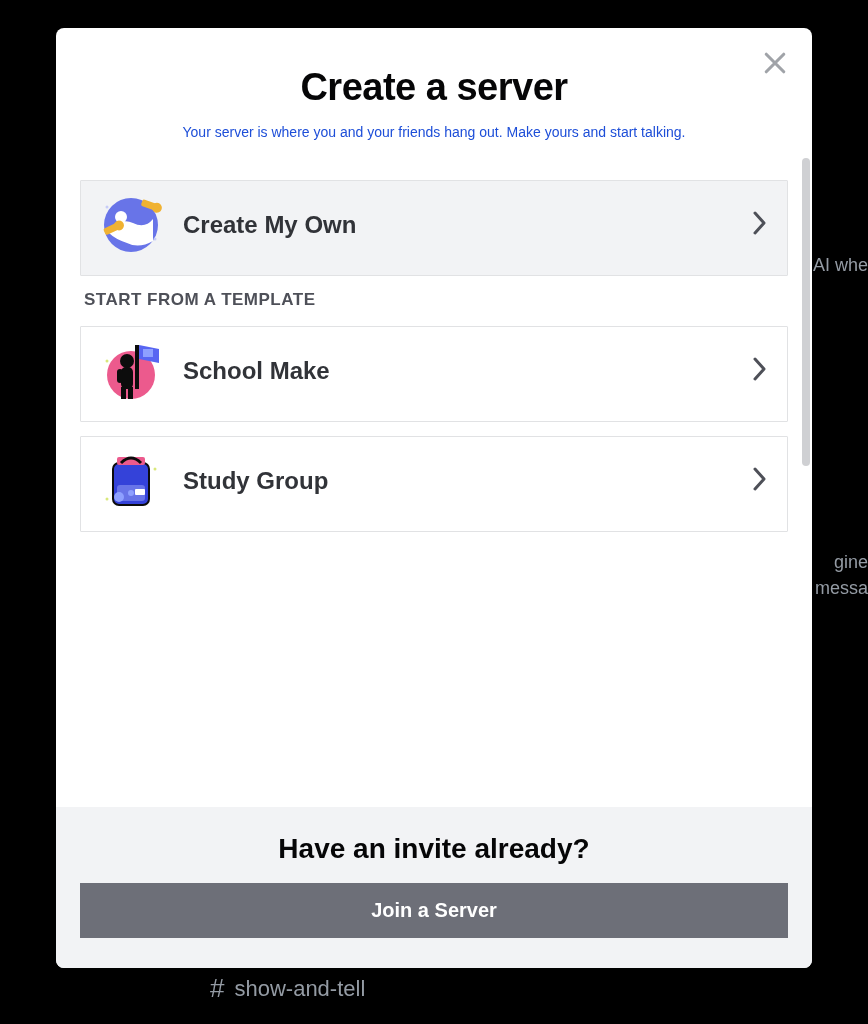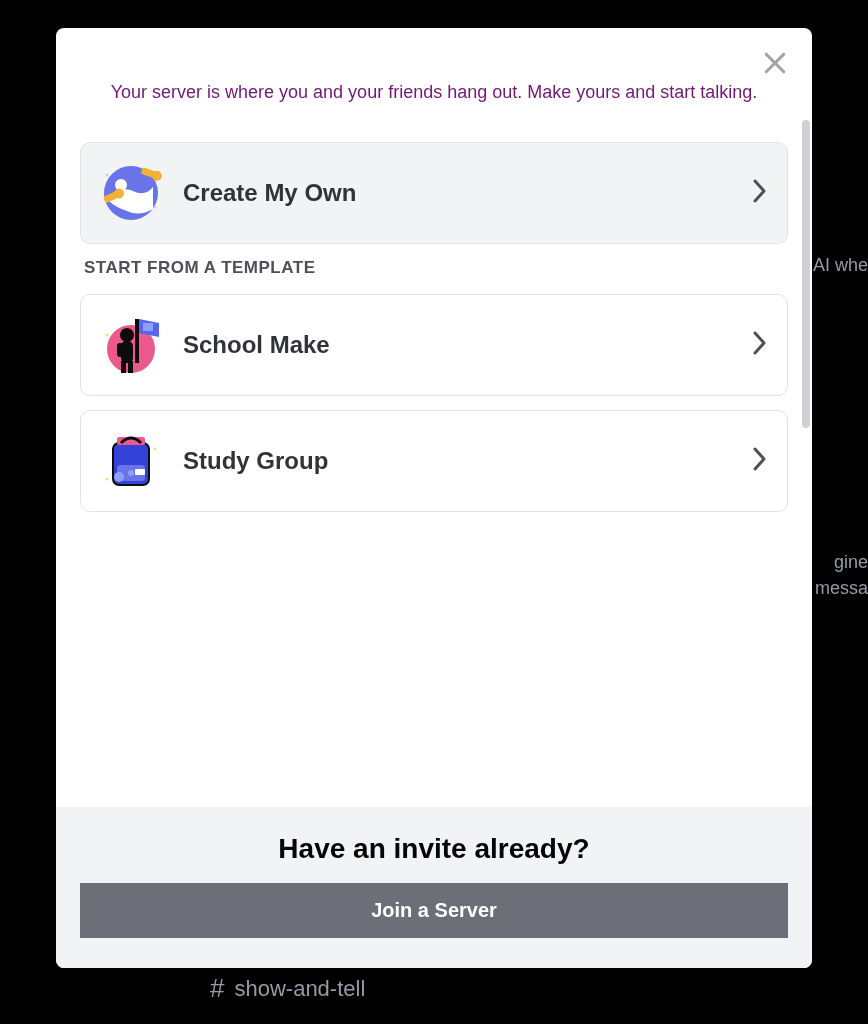--- a/index.html
+++ b/index.html
@@ -56,23 +56,23 @@
   }
   .close-btn svg { display: block; }
   .modal-title {
     font-size: 38px;
     font-weight: 800;
     color: #060607;
     letter-spacing: -0.5px;
   }
   .modal-subtitle {
     margin-top: 14px;
-    font-size: 18px;
+    font-size: 14px;
     line-height: 1.35;
-    color: #701a75;
+    color: #1d4ed8;
     padding: 0 18px;
   }
   .modal-body {
     flex: 1;
     padding: 28px 24px 0 24px;
     position: relative;
     overflow: hidden;
   }
   .scroll-thumb {
     position: absolute;
@@ -80,22 +80,22 @@
     top: 6px;
     width: 8px;
     height: 308px;
     background: #cfd0d3;
     border-radius: 4px;
   }
   .option {
     display: flex;
     align-items: center;
     border: 1px solid #e1e2e4;
-    border-radius: 10px;
-    padding: 14px 20px 14px 14px;
+    border-radius: 1px;
+    padding: 8px 20px 14px 14px;
     cursor: pointer;
     margin-bottom: 14px;
     background: #fff;
   }
   .option.primary {
     background: #f2f3f5;
   }
   .option .icon-wrap {
     width: 72px;
     height: 72px;
@@ -159,20 +159,21 @@
 </div>
 
 <div class="modal">
 
   <div class="modal-header">
     <div class="close-btn">
       <svg width="30" height="30" viewBox="0 0 24 24">
         <path fill="none" stroke="currentColor" stroke-width="2.5" stroke-linecap="round" d="M5 5 L19 19 M19 5 L5 19"></path>
       </svg>
     </div>
+    <h1 class="modal-title">Create a server</h1>
     <p class="modal-subtitle">Your server is where you and your friends hang out. Make yours and start talking.</p>
   </div>
 
   <div class="modal-body">
     <div class="scroll-thumb"></div>
 
     <div class="option primary">
       <div class="icon-wrap">
         <svg width="64" height="64" viewBox="0 0 64 64">
           <circle cx="32" cy="32" r="27" fill="#6874e8"></circle>

